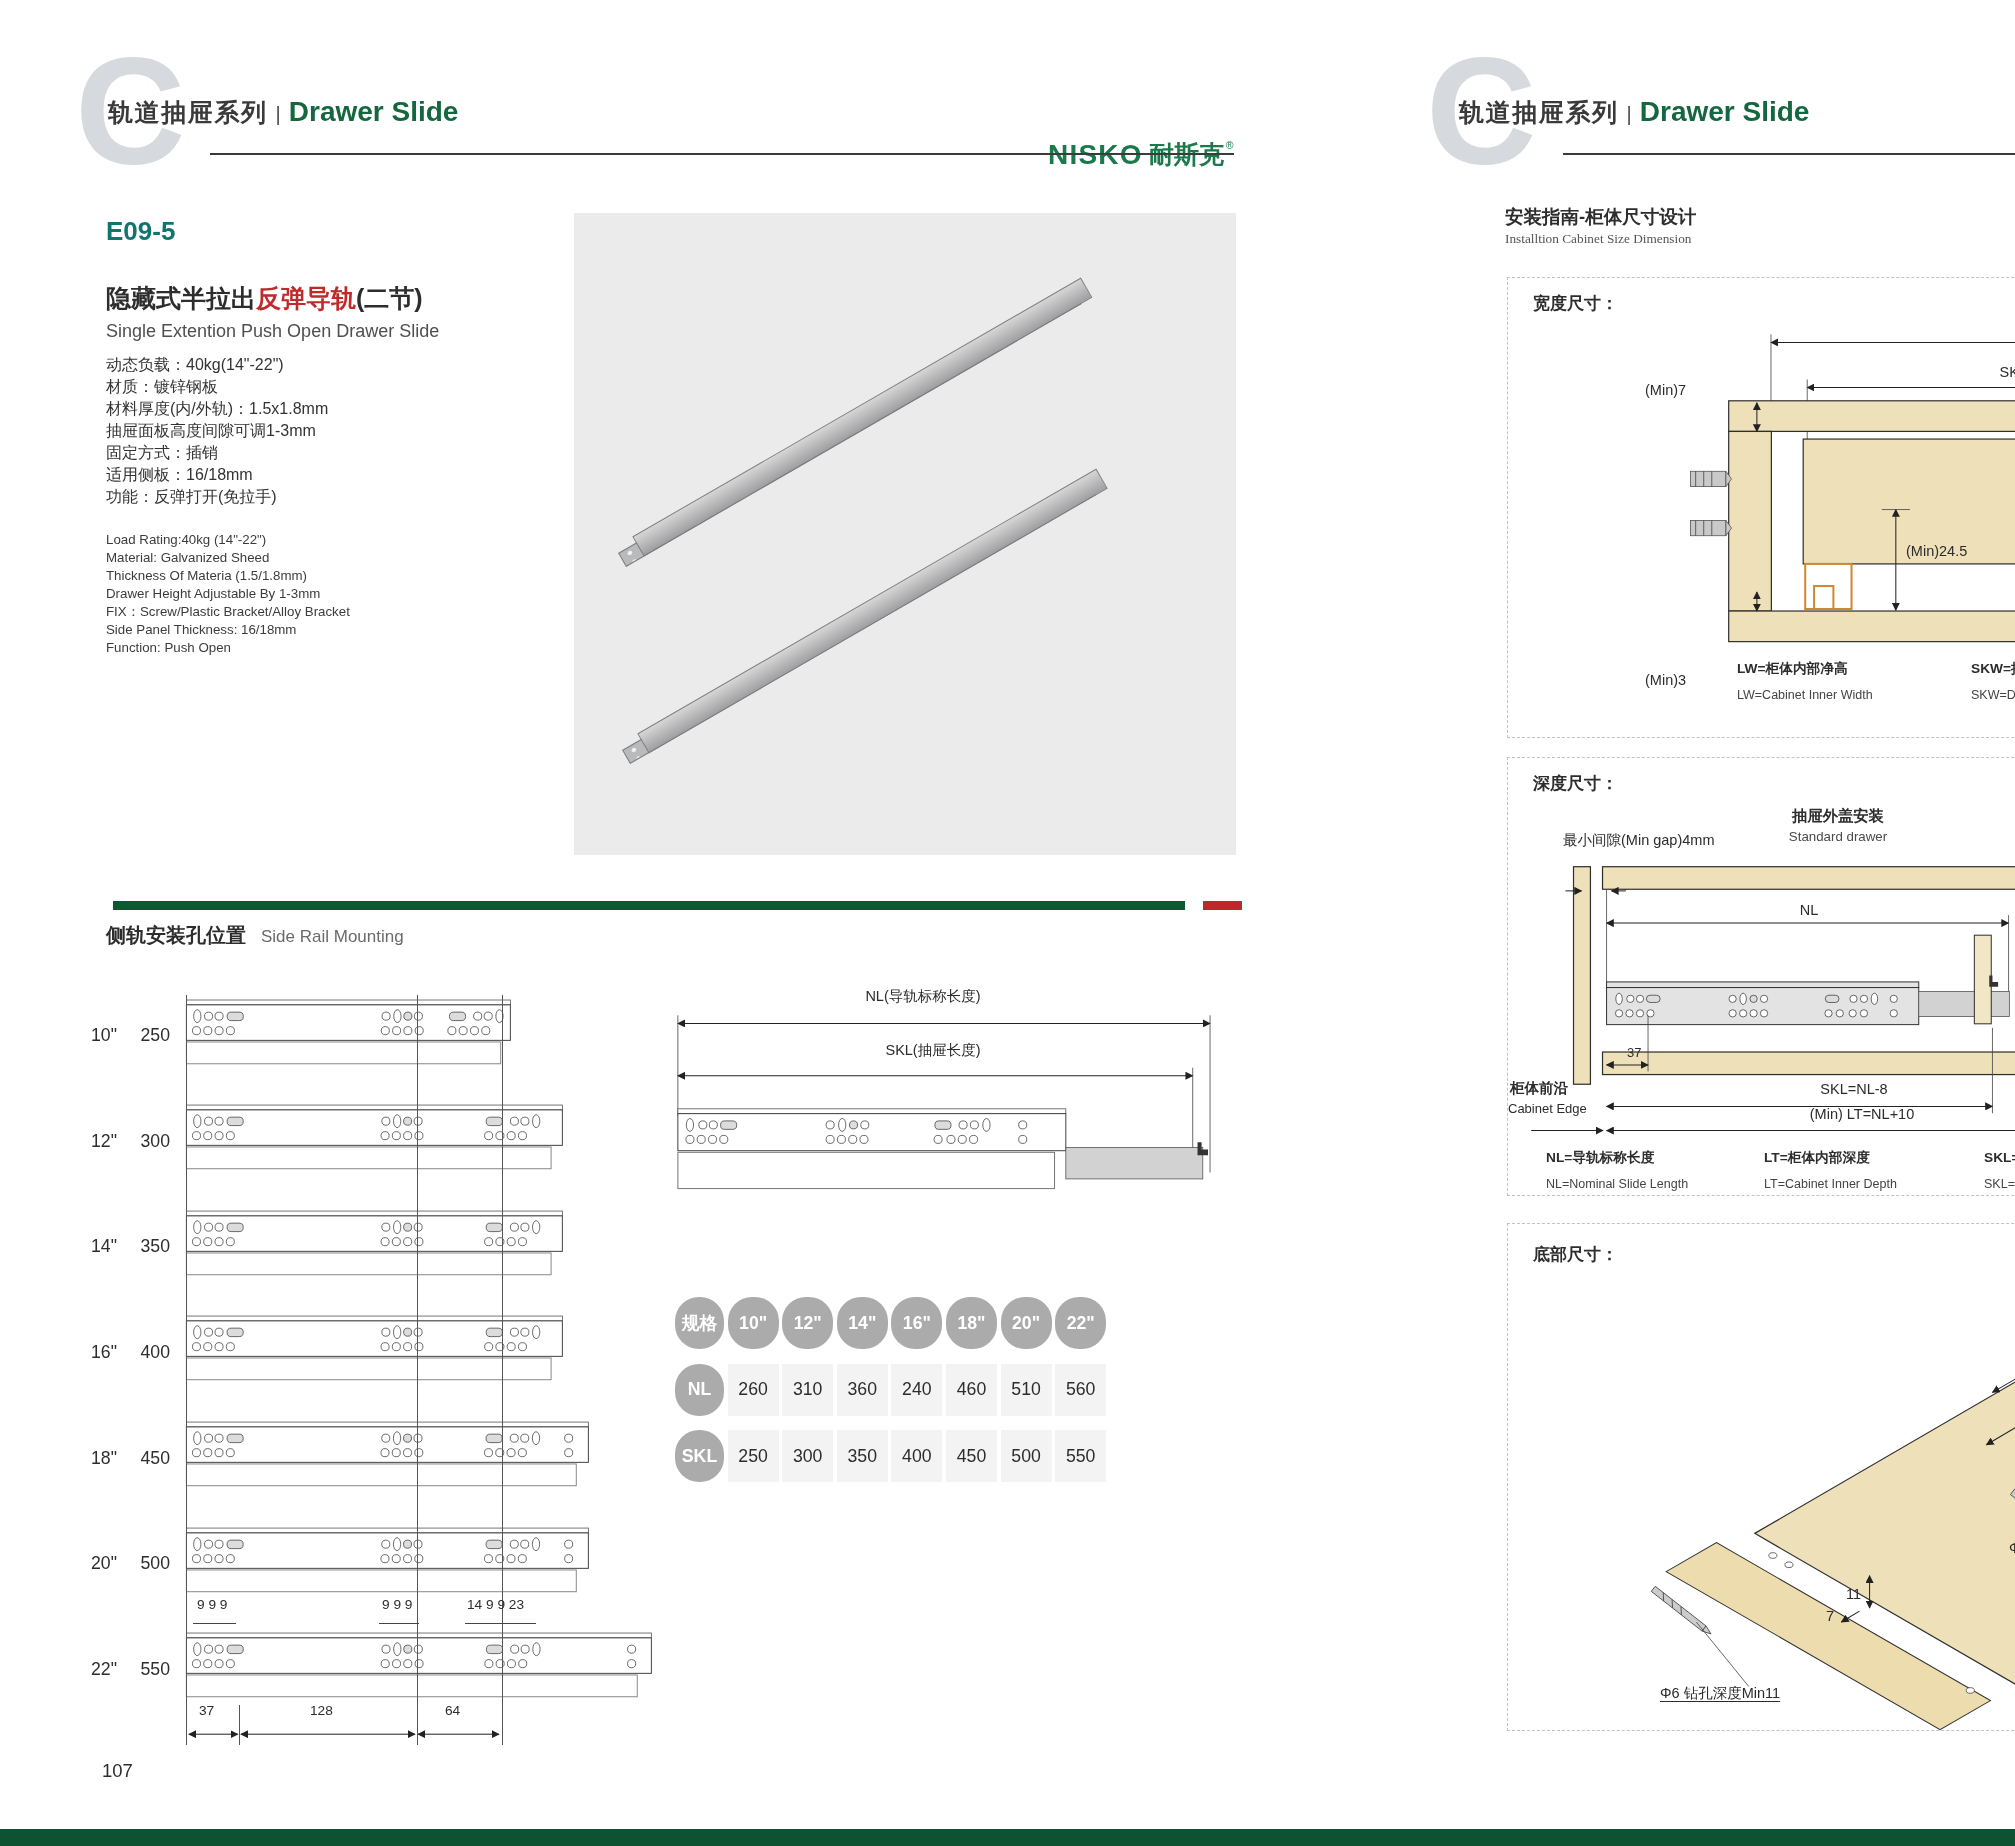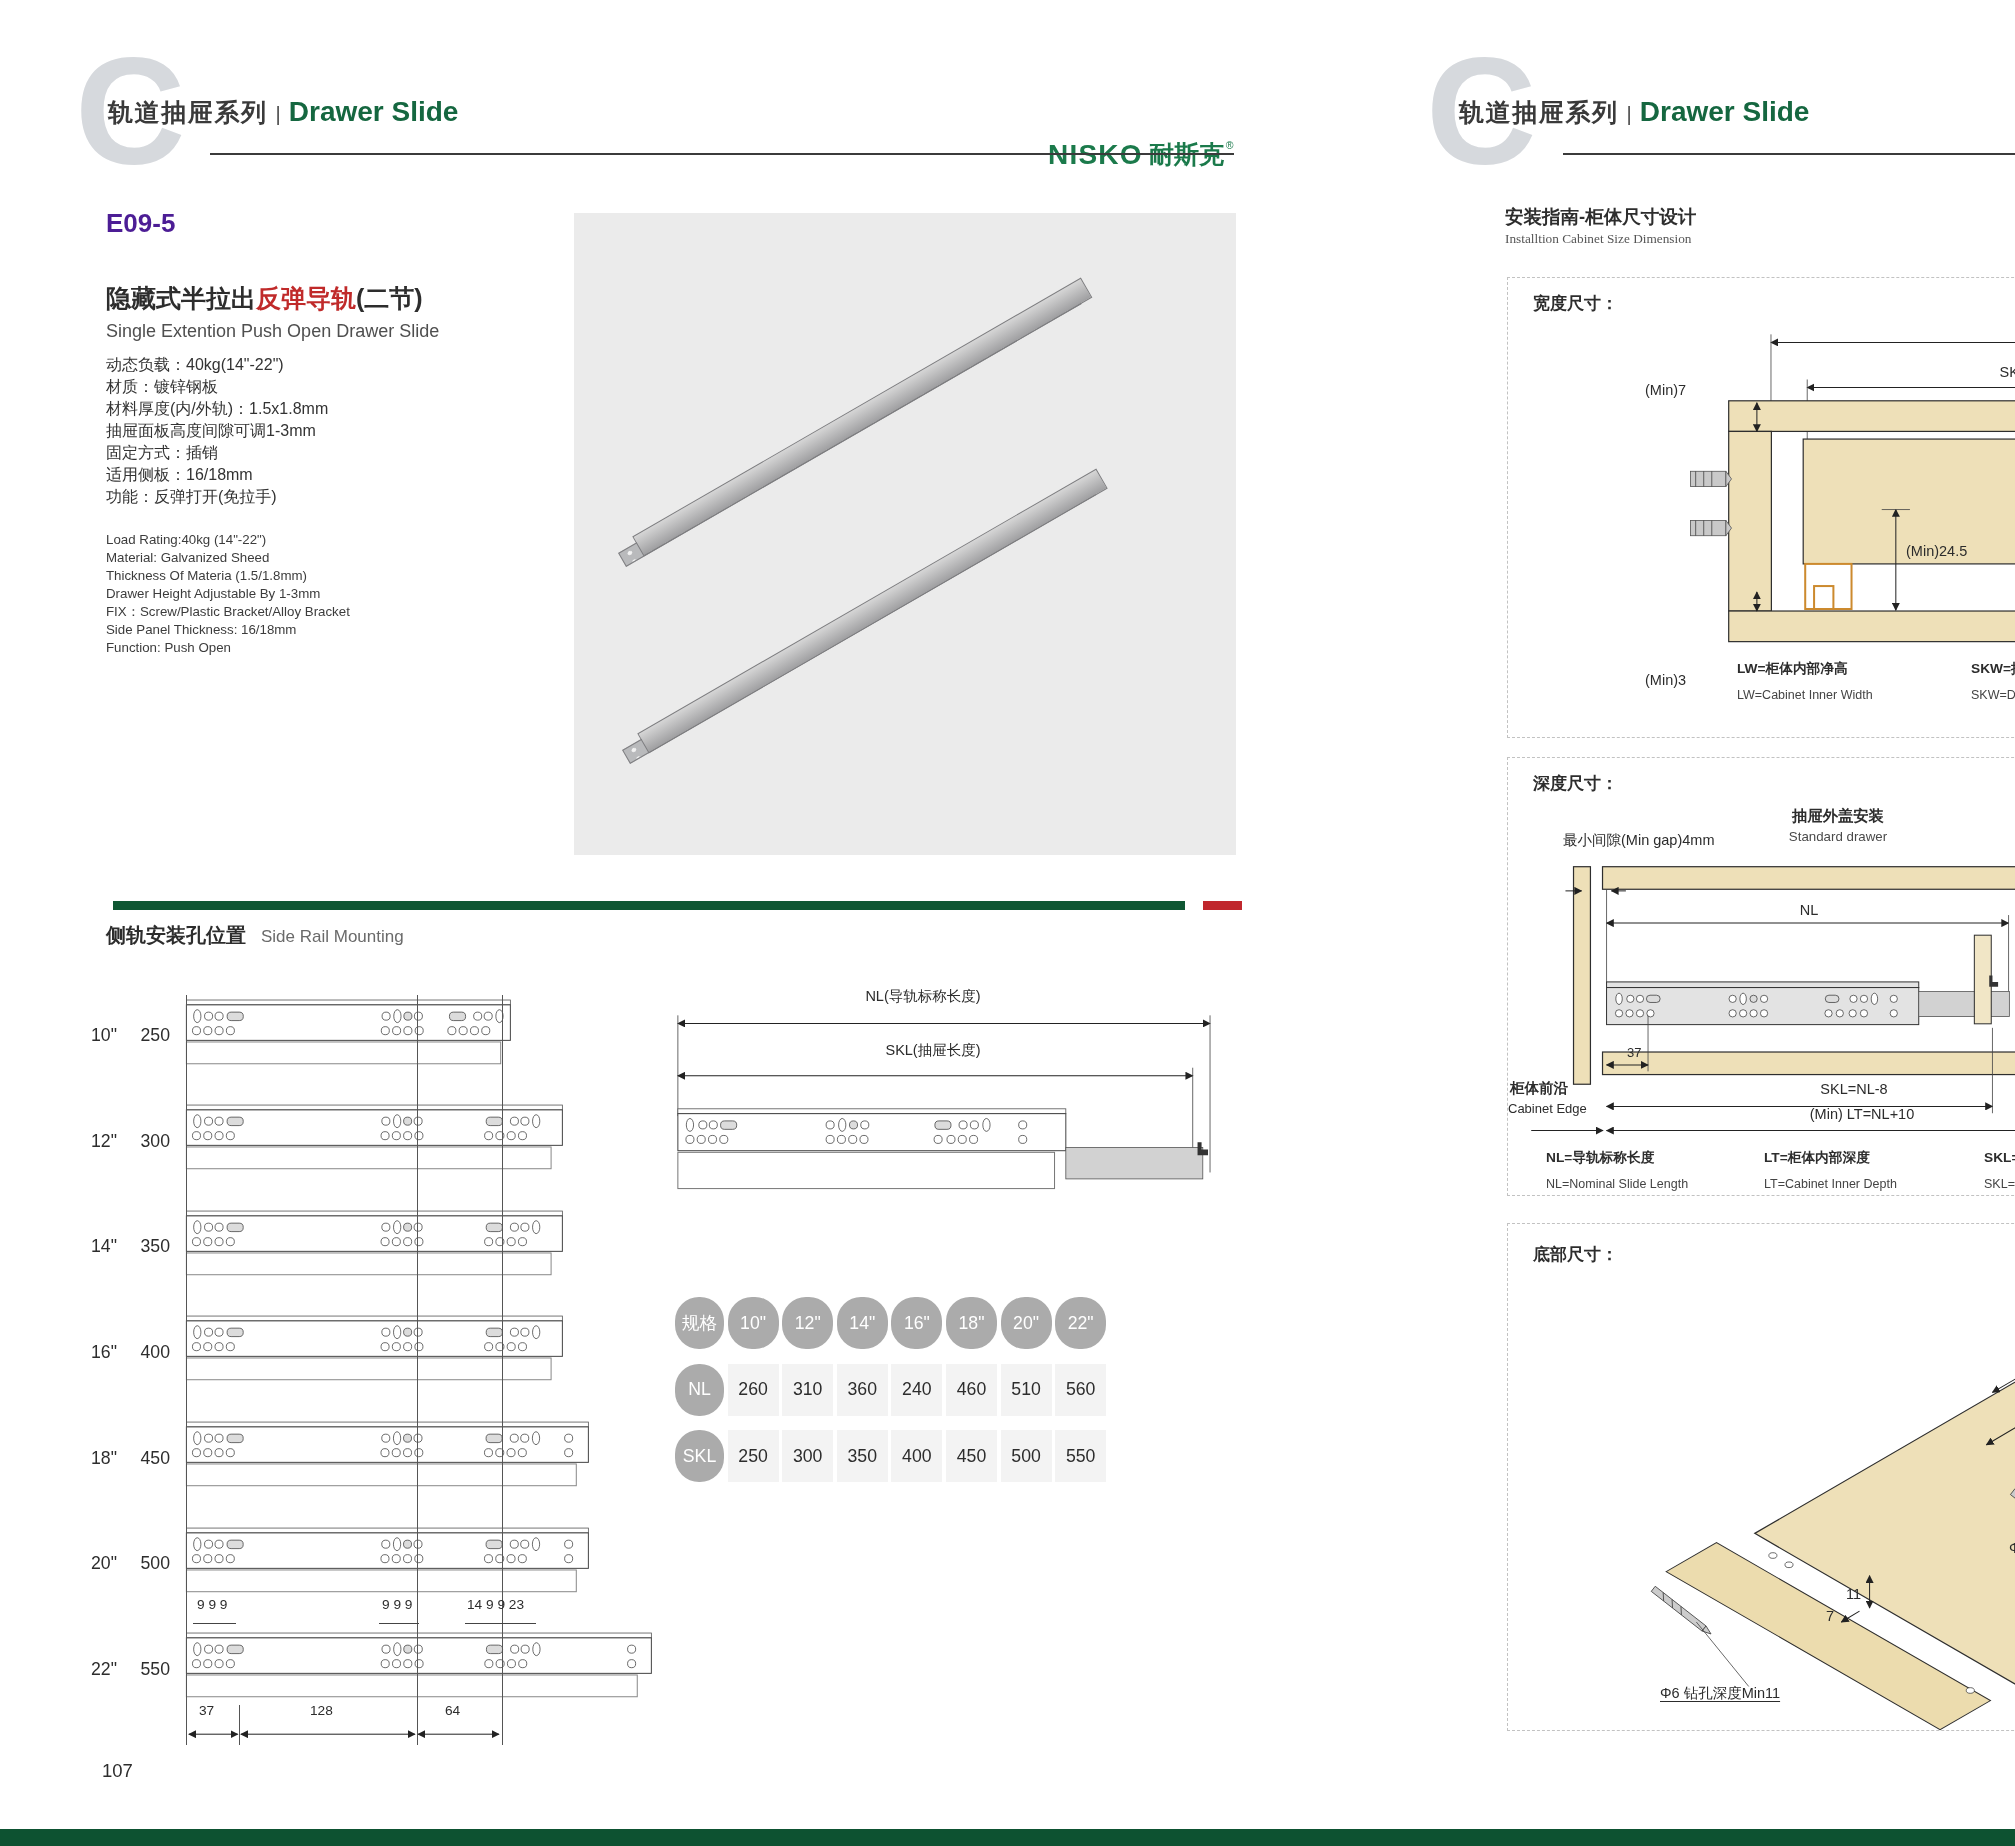--- a/index.html
+++ b/index.html
@@ -11,21 +11,21 @@
   .hdr{position:absolute;display:flex;align-items:baseline;white-space:nowrap;}
   .hdr .cn{font-size:25px;font-weight:700;color:#3a3a3a;letter-spacing:1.6px;}
   .hdr .sep{font-size:20px;color:#4a4a4a;margin:0 8px;font-weight:300;}
   .hdr .en{font-size:28px;font-weight:600;color:#156740;}
   .rule{position:absolute;height:2.4px;background:#3b3b3b;}
   .logo{position:absolute;display:flex;align-items:center;white-space:nowrap;}
   .logo .nisko{font-size:28px;font-weight:800;color:#1b7a4b;letter-spacing:1.2px;}
   .logo .cnb{font-size:25px;font-weight:800;color:#1b7a4b;margin-left:6.4px;}
   .logo .reg{font-size:10.5px;color:#1b7a4b;margin-left:1.6px;transform:translateY(-9.7px);}
   
-  .model{position:absolute;font-size:26px;font-weight:700;color:#4c1d95;}
+  .model{position:absolute;font-size:26px;font-weight:700;color:#0f766e;margin-top:8px;}
   .ptitle{position:absolute;font-size:25px;font-weight:700;color:#2d2d2d;white-space:nowrap;}
   .ptitle .red{color:#c02a2a;}
   .psub{position:absolute;font-size:18px;color:#4f4f4f;white-space:nowrap;}
   .spec-cn{font-size:16px;color:#333;line-height:22px;white-space:nowrap;}
   .spec-en{font-size:13.3px;color:#3c3c3c;line-height:18px;white-space:nowrap;}
   
   .photo{position:absolute;left:574px;top:213px;width:662px;height:642px;background:#ebebeb;overflow:hidden;}
   .slide-bar{position:absolute;height:21px;background:linear-gradient(#d6d6d6,#9f9fa1);border:0.8px solid #7e7e80;transform-origin:left center;}
   .slide-flange{position:absolute;height:13.7px;background:#b9babc radial-gradient(circle,#f2f2f2 2px,rgba(0,0,0,0) 2.4px);background-size:18.5px 9.7px;border:0.8px solid #808083;transform-origin:left center;}
   .inset{position:absolute;left:422px;top:513px;width:241px;height:130px;background:#d8d6d1;overflow:hidden;}
@@ -40,21 +40,21 @@
   .dimtxt{position:absolute;font-size:13.7px;color:#2d2d2d;white-space:nowrap;}
   .dimline{position:absolute;height:0.8px;background:#444;}
   .lbl{position:absolute;font-size:14.5px;color:#2c2c2c;white-space:nowrap;}
   .lbl.c{transform:translateX(-50%);}
   .lbl.b{font-weight:700;}
   .lbl.sm{font-size:13px;}
   .lbl.ul{text-decoration:underline;text-underline-offset:3.2px;}
   
   .tbl{position:absolute;left:675px;top:1297px;display:grid;grid-template-columns:49px repeat(7,51px);grid-auto-rows:52px;gap:14.5px 3.6px;}
   .tbl .cell{display:flex;align-items:center;justify-content:center;font-size:17.7px;}
-  .tbl .g{background:#ababab;color:#fff;font-weight:400;border-radius:24px;}
+  .tbl .g{background:#ababab;color:#fff;font-weight:700;border-radius:24px;}
   .tbl .v{background:#f3f3f3;color:#2d2d2d;}
   
   .dbox{position:absolute;border:1.2px dashed #c2c2c2;}
   .boxlab{position:absolute;font-size:17px;font-weight:700;color:#2d2d2d;white-space:nowrap;}
   .rtitle-cn{position:absolute;font-size:18.5px;font-weight:700;color:#2d2d2d;white-space:nowrap;}
   .rtitle-en{position:absolute;font-size:13.3px;color:#555;white-space:nowrap;}
   .dia-cn{position:absolute;font-size:15.3px;font-weight:600;color:#2d2d2d;white-space:nowrap;transform:translateX(-50%);}
   .dia-en{position:absolute;font-size:13.3px;color:#4a4a4a;white-space:nowrap;transform:translateX(-50%);}
   .leg-item{position:absolute;white-space:nowrap;}
   .leg-cn{font-size:13.7px;font-weight:700;color:#2d2d2d;}

